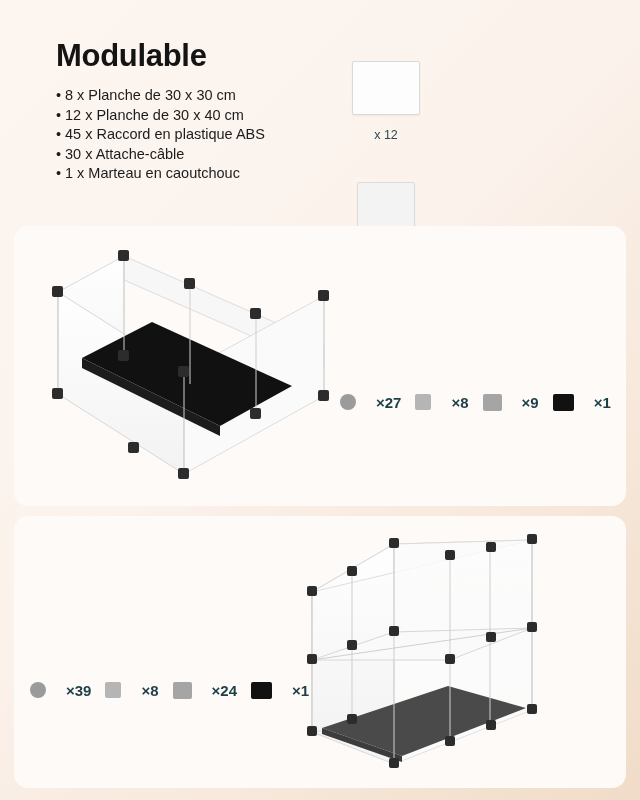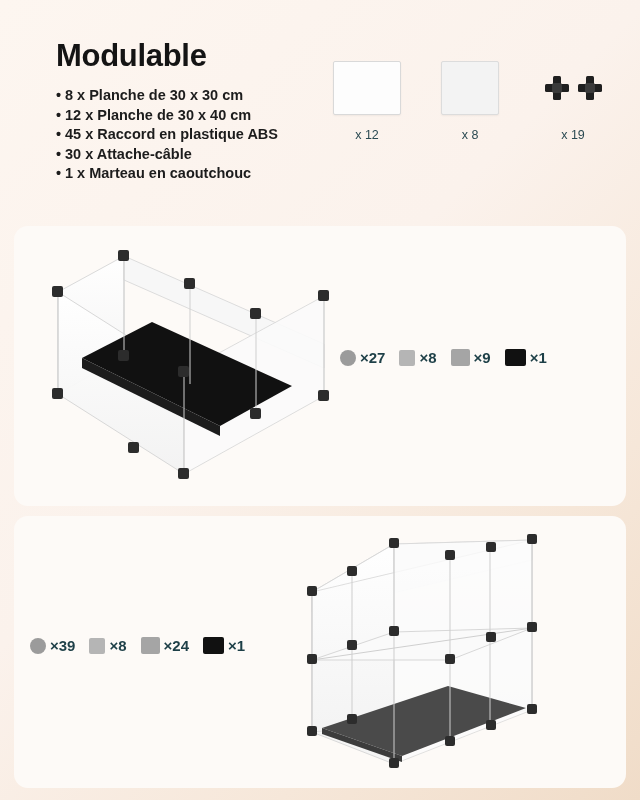--- a/index.html
+++ b/index.html
@@ -34,38 +34,38 @@
     list-style: none;
     margin: 0;
     padding: 0;
   }
   .spec-list li {
     font-size: 14.5px;
     line-height: 19.5px;
     color: #1c1c1c;
     padding-left: 9px;
     position: relative;
-    font-weight: bold;
   }
   .spec-list li::before {
     content: "•";
     position: absolute;
     left: 0;
     top: 0;
     color: #1c1c1c;
   }
 
   
   .parts-strip {
     position: absolute;
     top: 56px;
-    left: 333px;
+    left: 352px;
     display: flex;
     align-items: flex-start;
     gap: 35px;
+    flex-direction: column;
   }
   .part-cell {
     width: 68px;
     text-align: center;
   }
   .part-art {
     height: 64px;
     display: flex;
     align-items: center;
     justify-content: center;
@@ -112,23 +112,24 @@
   .legend {
     position: absolute;
     display: flex;
     align-items: center;
     gap: 5px;
   }
   #legend-top { top: 349px; left: 340px; }
   #legend-bottom { top: 637px; left: 30px; }
   .legend-item {
     display: flex;
-    align-items: flex-end;
-    gap: 4px;
+    align-items: flex-start;
+    gap: 20px;
     margin-right: 9px;
+    margin-top: 45px;
   }
   .sw {
     display: inline-block;
     border-radius: 2px;
   }
   .sw-connector {
     width: 16px; height: 16px;
     border-radius: 50%;
     background: #9b9b9b;
   }

